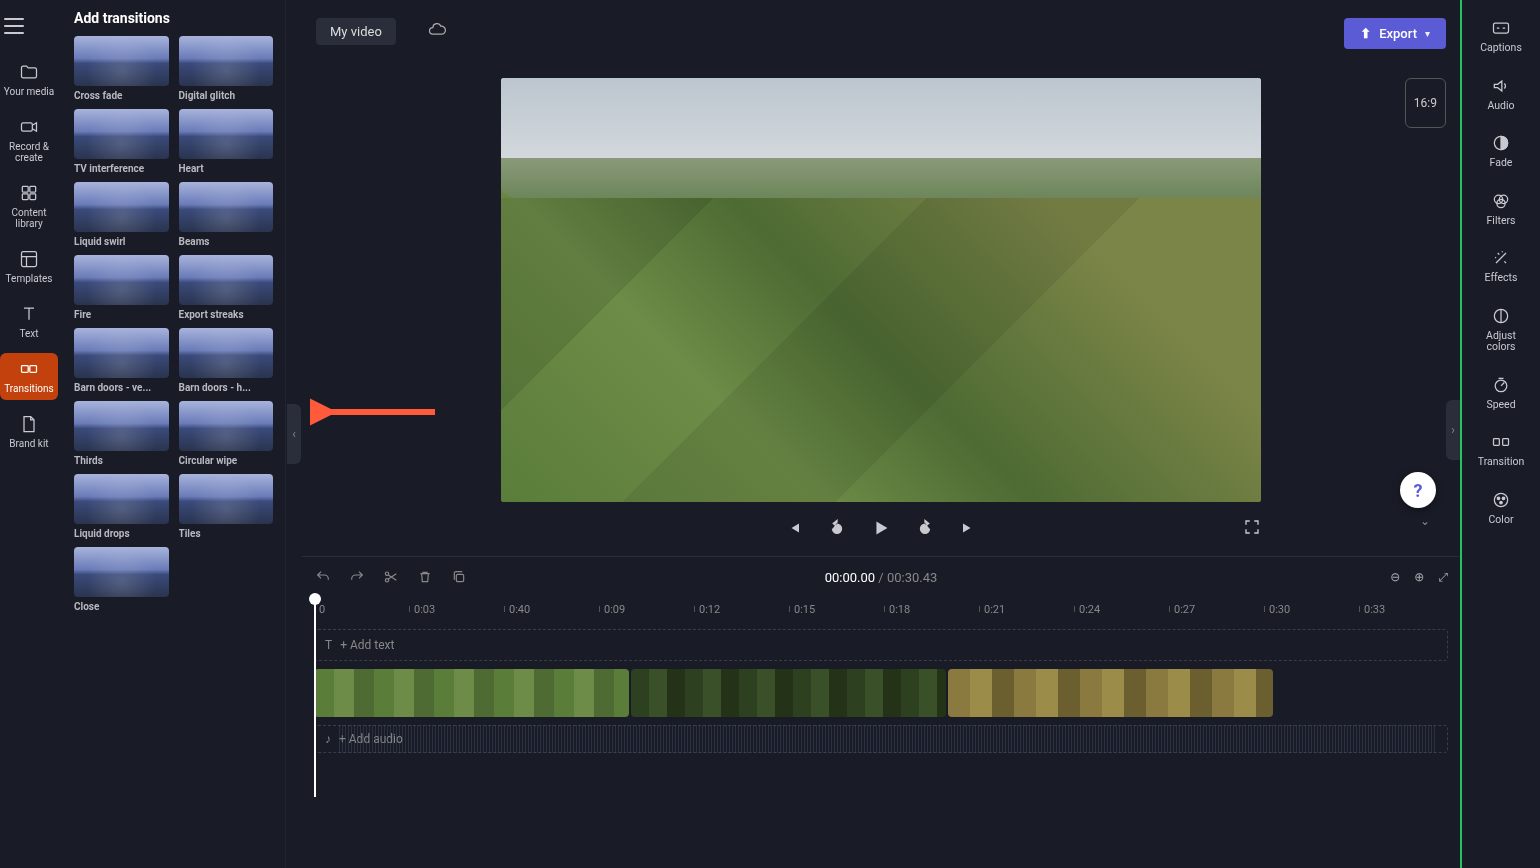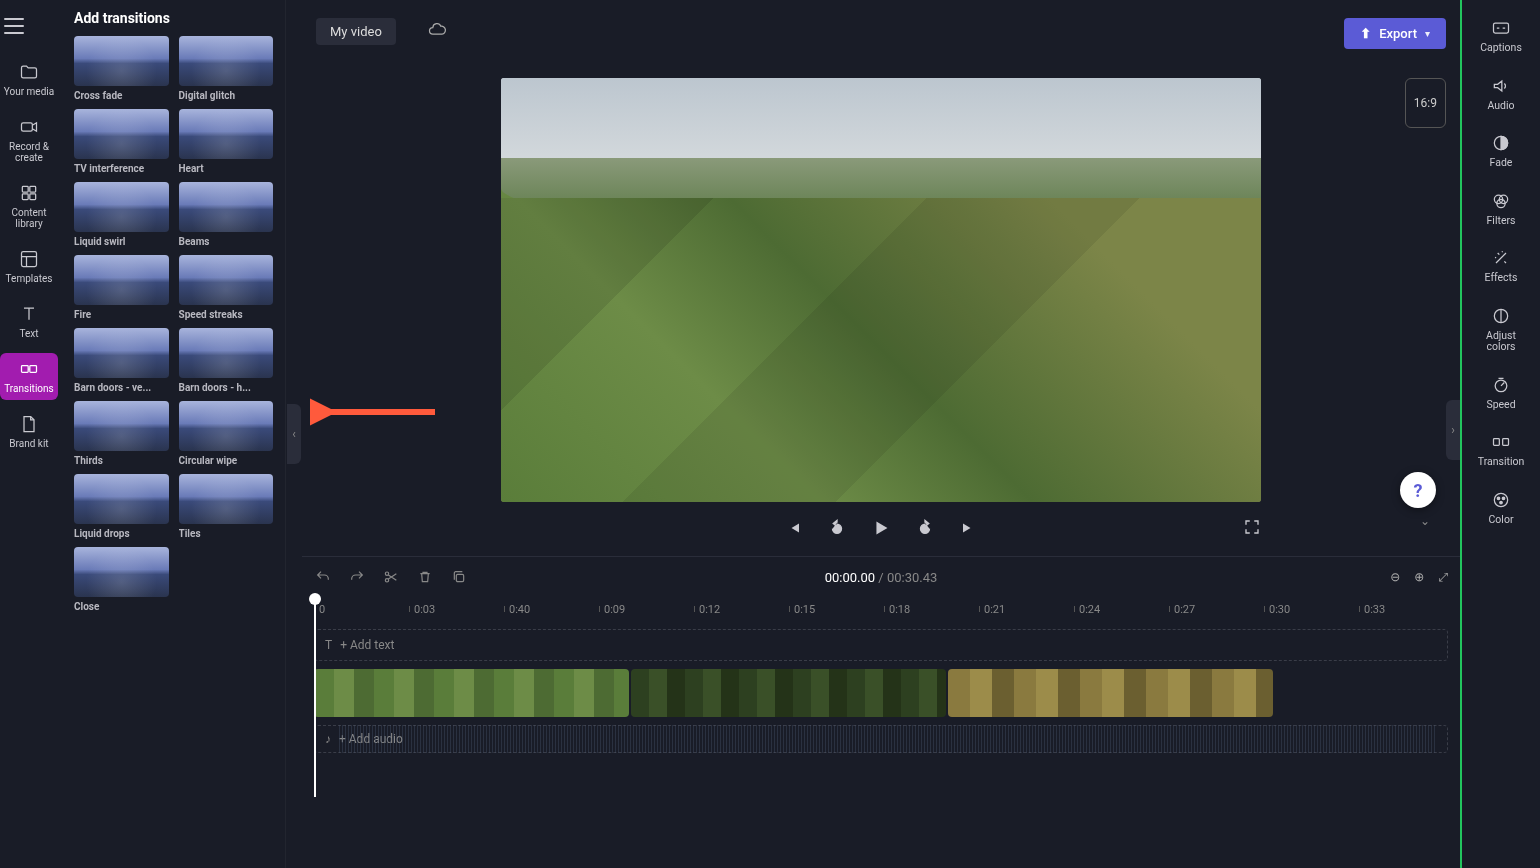--- a/index.html
+++ b/index.html
@@ -21,21 +21,21 @@
     display: flex;
     flex-direction: column;
     align-items: flex-start;
     padding-top: 12px;
     gap: 8px;
     flex-shrink: 0;
   }
   .hamburger { width: 28px; height: 28px; display:flex;flex-direction:column;justify-content:center;gap:5px;align-items:center;cursor:pointer;margin-bottom:8px;}
   .hamburger span{display:block;width:20px;height:2px;background:#c9c9d0;border-radius:1px;}
   .rail-item { width:58px; display:flex;flex-direction:column;align-items:center;gap:4px;padding:6px 2px;cursor:pointer;color:#c9c9d0;font-size:10px;text-align:center;line-height:1.1;border-radius:6px;}
-  .rail-item.active { background:#a21caf;color:#fff;}
+  .rail-item.active { background:#c2410c;color:#fff;}
   .rail-icon{width:20px;height:20px;display:flex;align-items:center;justify-content:center;}
   .rail-icon svg{width:20px;height:20px;fill:none;stroke:currentColor;stroke-width:1.5;}
 
   
   .panel {
     width: 226px;
     background: #191c27;
     padding:10px 12px 10px 14px;
     overflow-y: auto;
     flex-shrink:0;
@@ -232,21 +232,21 @@
       <div class="trans-item">
         <div class="thumb"></div>
         <div class="trans-label">Beams</div>
       </div>
       <div class="trans-item">
         <div class="thumb"></div>
         <div class="trans-label">Fire</div>
       </div>
       <div class="trans-item">
         <div class="thumb"></div>
-        <div class="trans-label">Speed streaks</div>
+        <div class="trans-label">Export streaks</div>
       </div>
       <div class="trans-item">
         <div class="thumb"></div>
         <div class="trans-label">Barn doors - ve...</div>
       </div>
       <div class="trans-item">
         <div class="thumb"></div>
         <div class="trans-label">Barn doors - h...</div>
       </div>
       <div class="trans-item">

